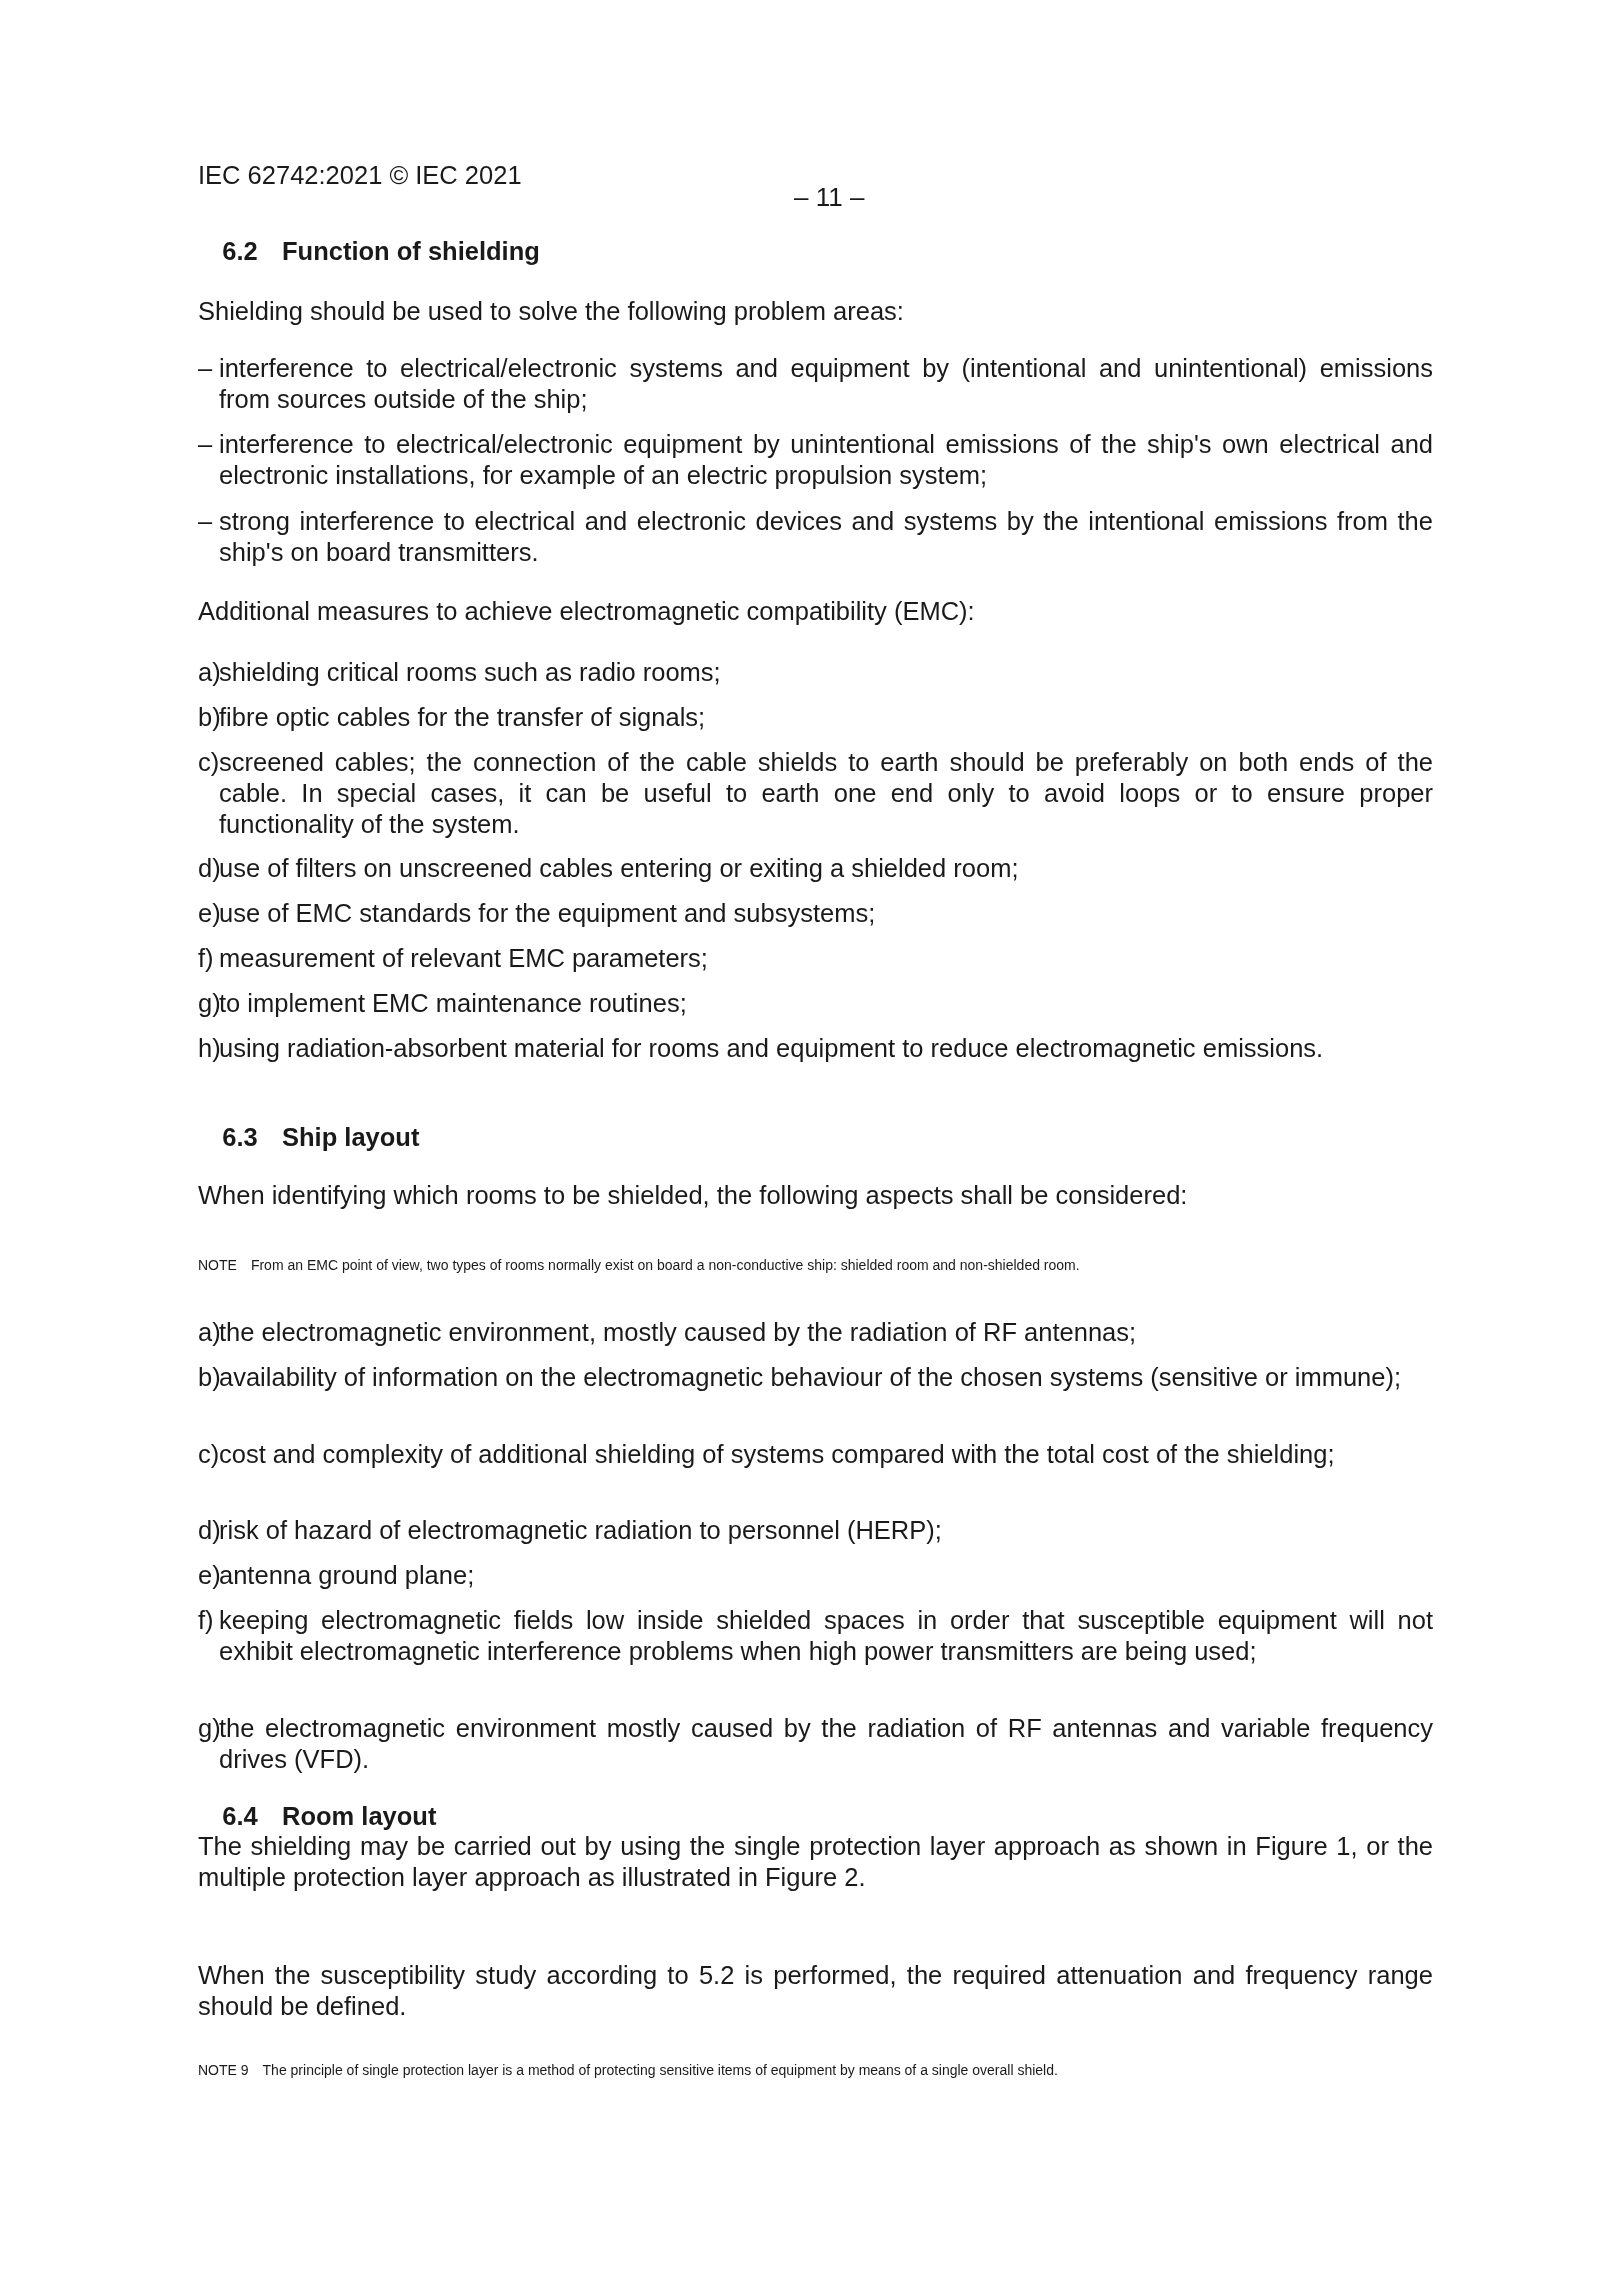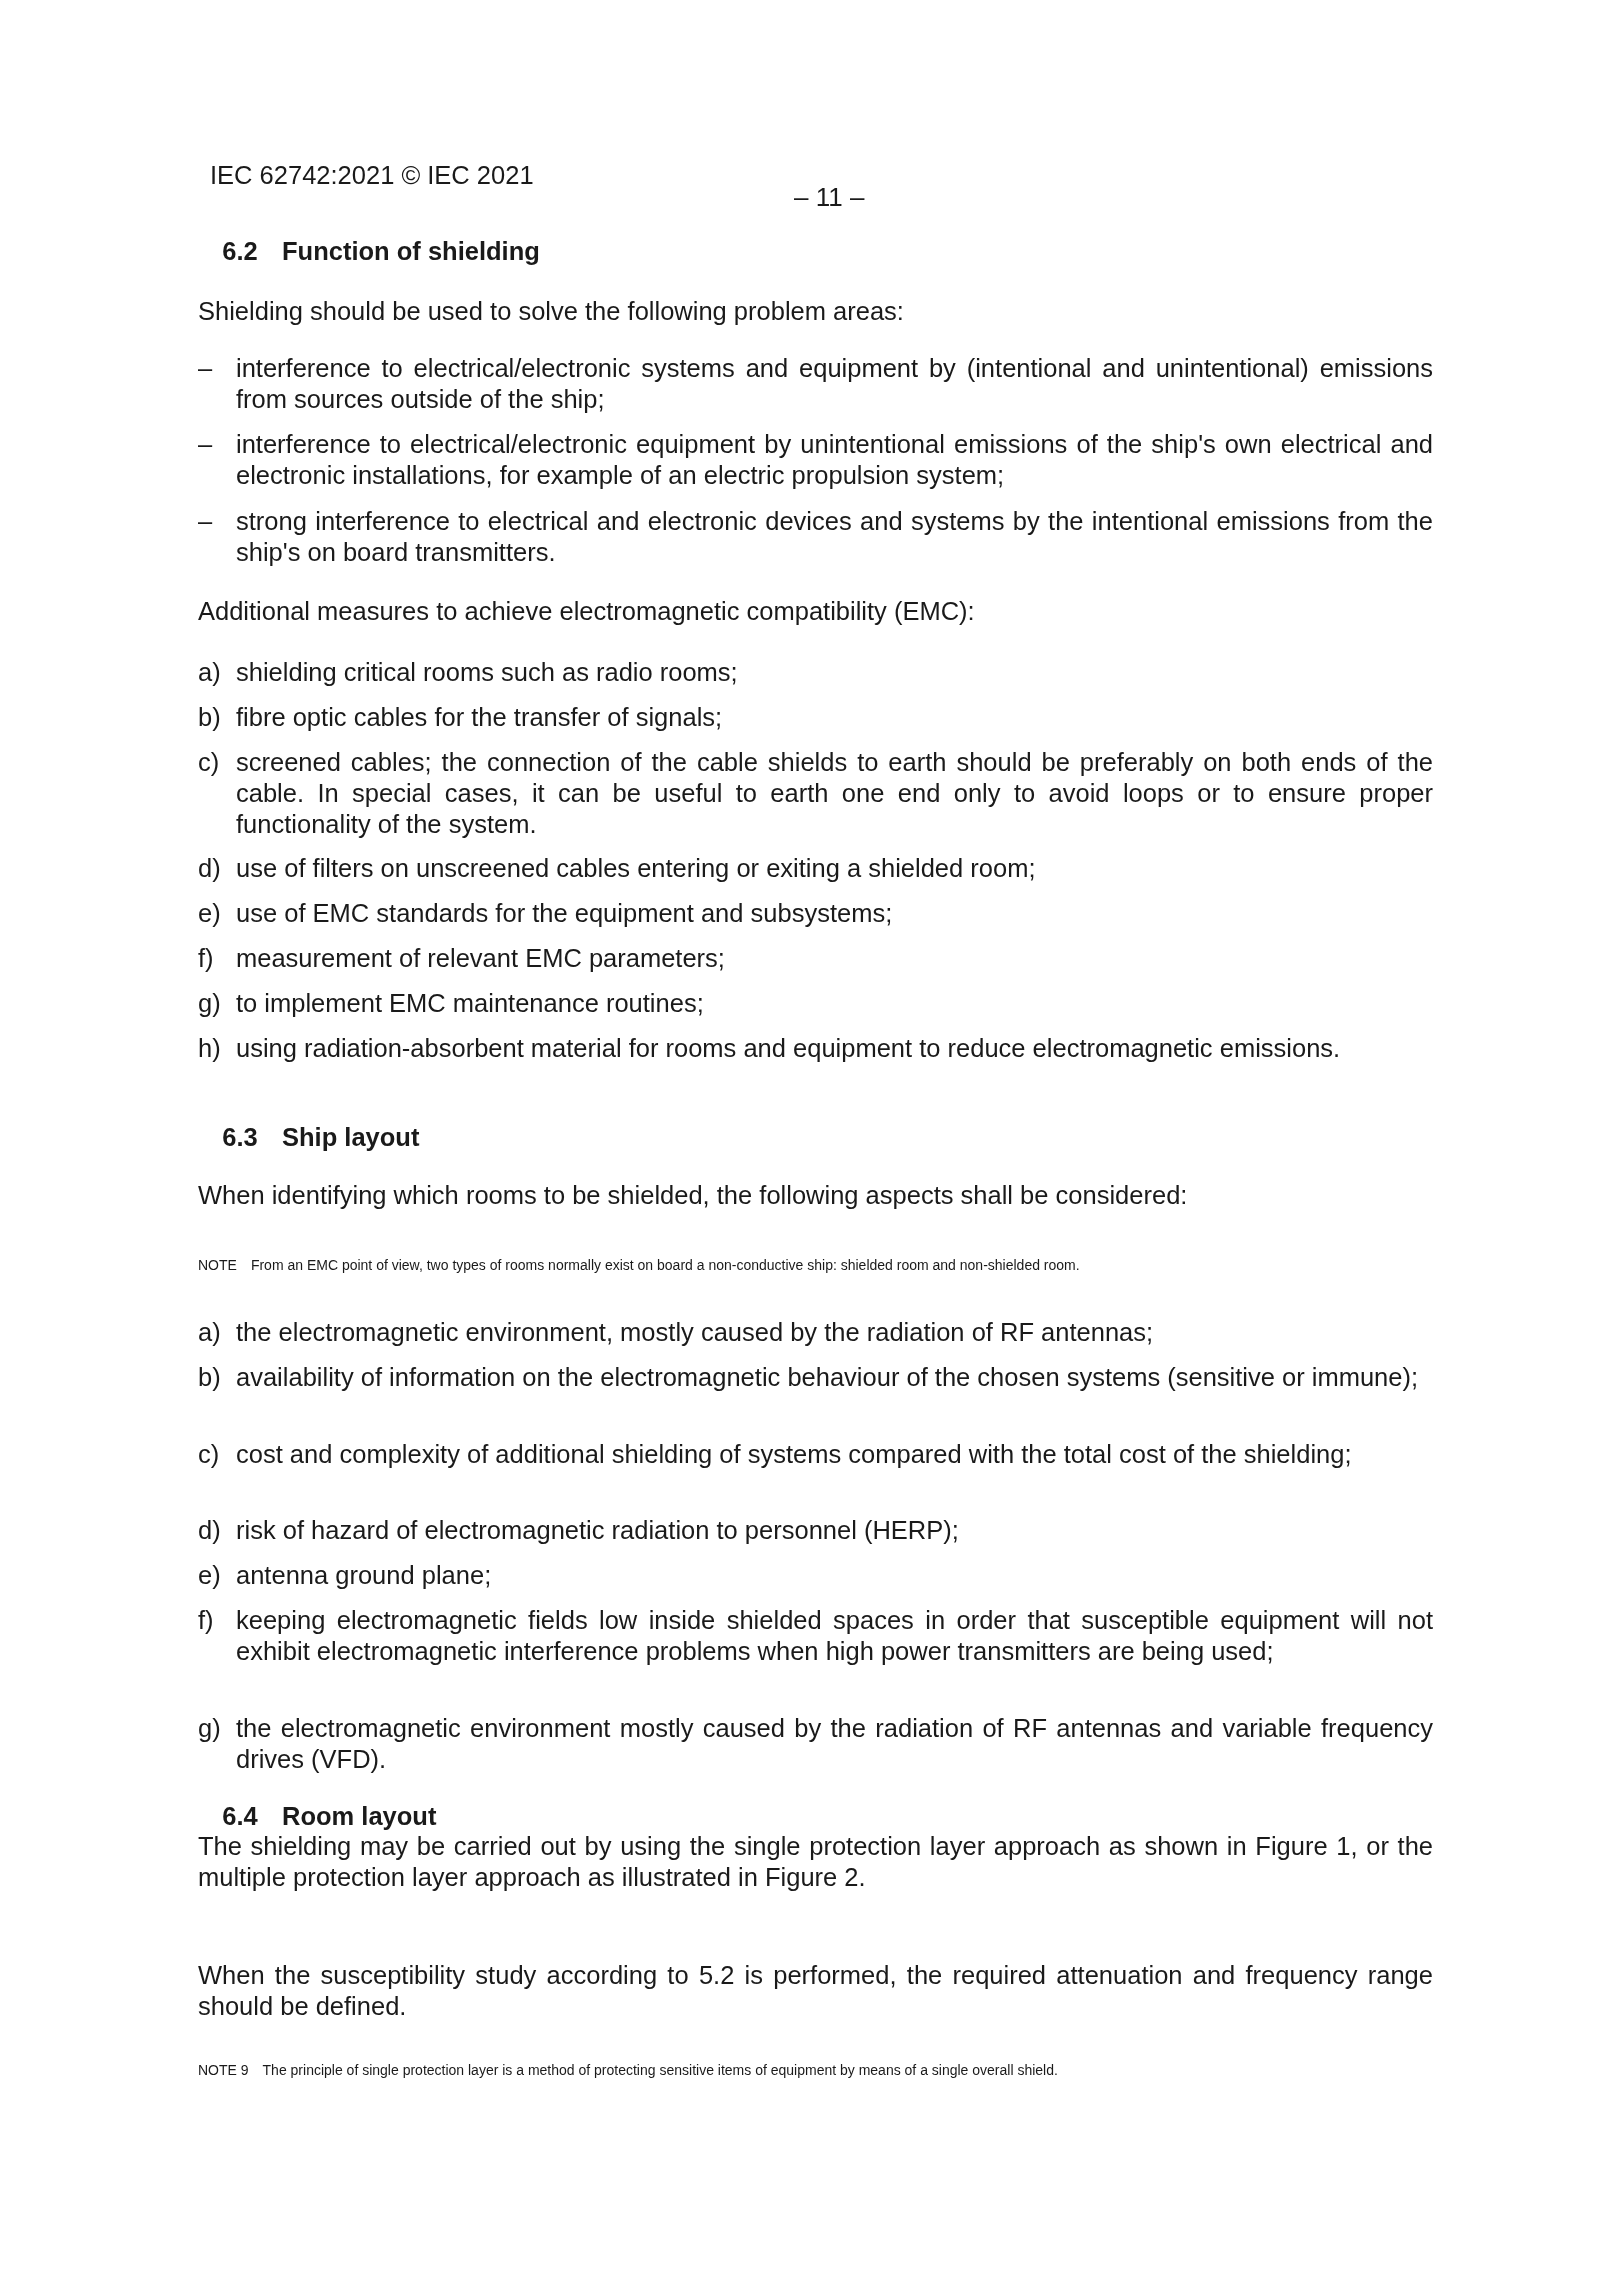--- a/index.html
+++ b/index.html
@@ -1,27 +1,27 @@
 <!DOCTYPE html>
 <html><head>
 <meta charset="utf-8">
 <style>
   html, body { margin: 0; padding: 0; background: #ffffff; }
   body { width: 1620px; height: 2292px; position: relative; overflow: hidden;
          font-family: "Liberation Sans", sans-serif; color: #1a1a1a; }
   .page { position: absolute; left: 198px; top: 0; width: 1235px; }
-  .hdr { position: absolute; top: 161px; left: 12px; font-size: 25.5px; }
+  .hdr { position: absolute; top: 161px; left: 0; font-size: 25.5px; }
   .hdr-page { position: absolute; top: 153px; left: 596px; font-size: 26px; margin-top: 29px; }
   .h { position: absolute; left: 0; font-size: 25.5px; font-weight: bold; }
   .h .num { display: inline-block; width: 84px; text-align: center; }
   .p { position: absolute; left: 0; width: 1235px; font-size: 25.5px; line-height: 31px; text-align: justify; }
   .note { position: absolute; left: 0; width: 1235px; font-size: 14px; line-height: 24.5px; text-align: justify; }
   .li { position: absolute; left: 0; width: 1235px; font-size: 25.5px; line-height: 31px; }
   .li .mk { position: absolute; left: 0; top: 0; }
-  .li .tx { display: block; margin-left: 38px; text-align: justify; }
+  .li .tx { display: block; margin-left: 21px; text-align: justify; }
 </style>
 </head>
 <body>
 
 <div class="page">
   <div class="hdr">IEC 62742:2021 © IEC 2021</div>
   <div class="hdr-page">– 11 –</div>
 
   <div class="h" style="top:237px">
     <span class="num">6.2</span><span>Function of shielding</span>

